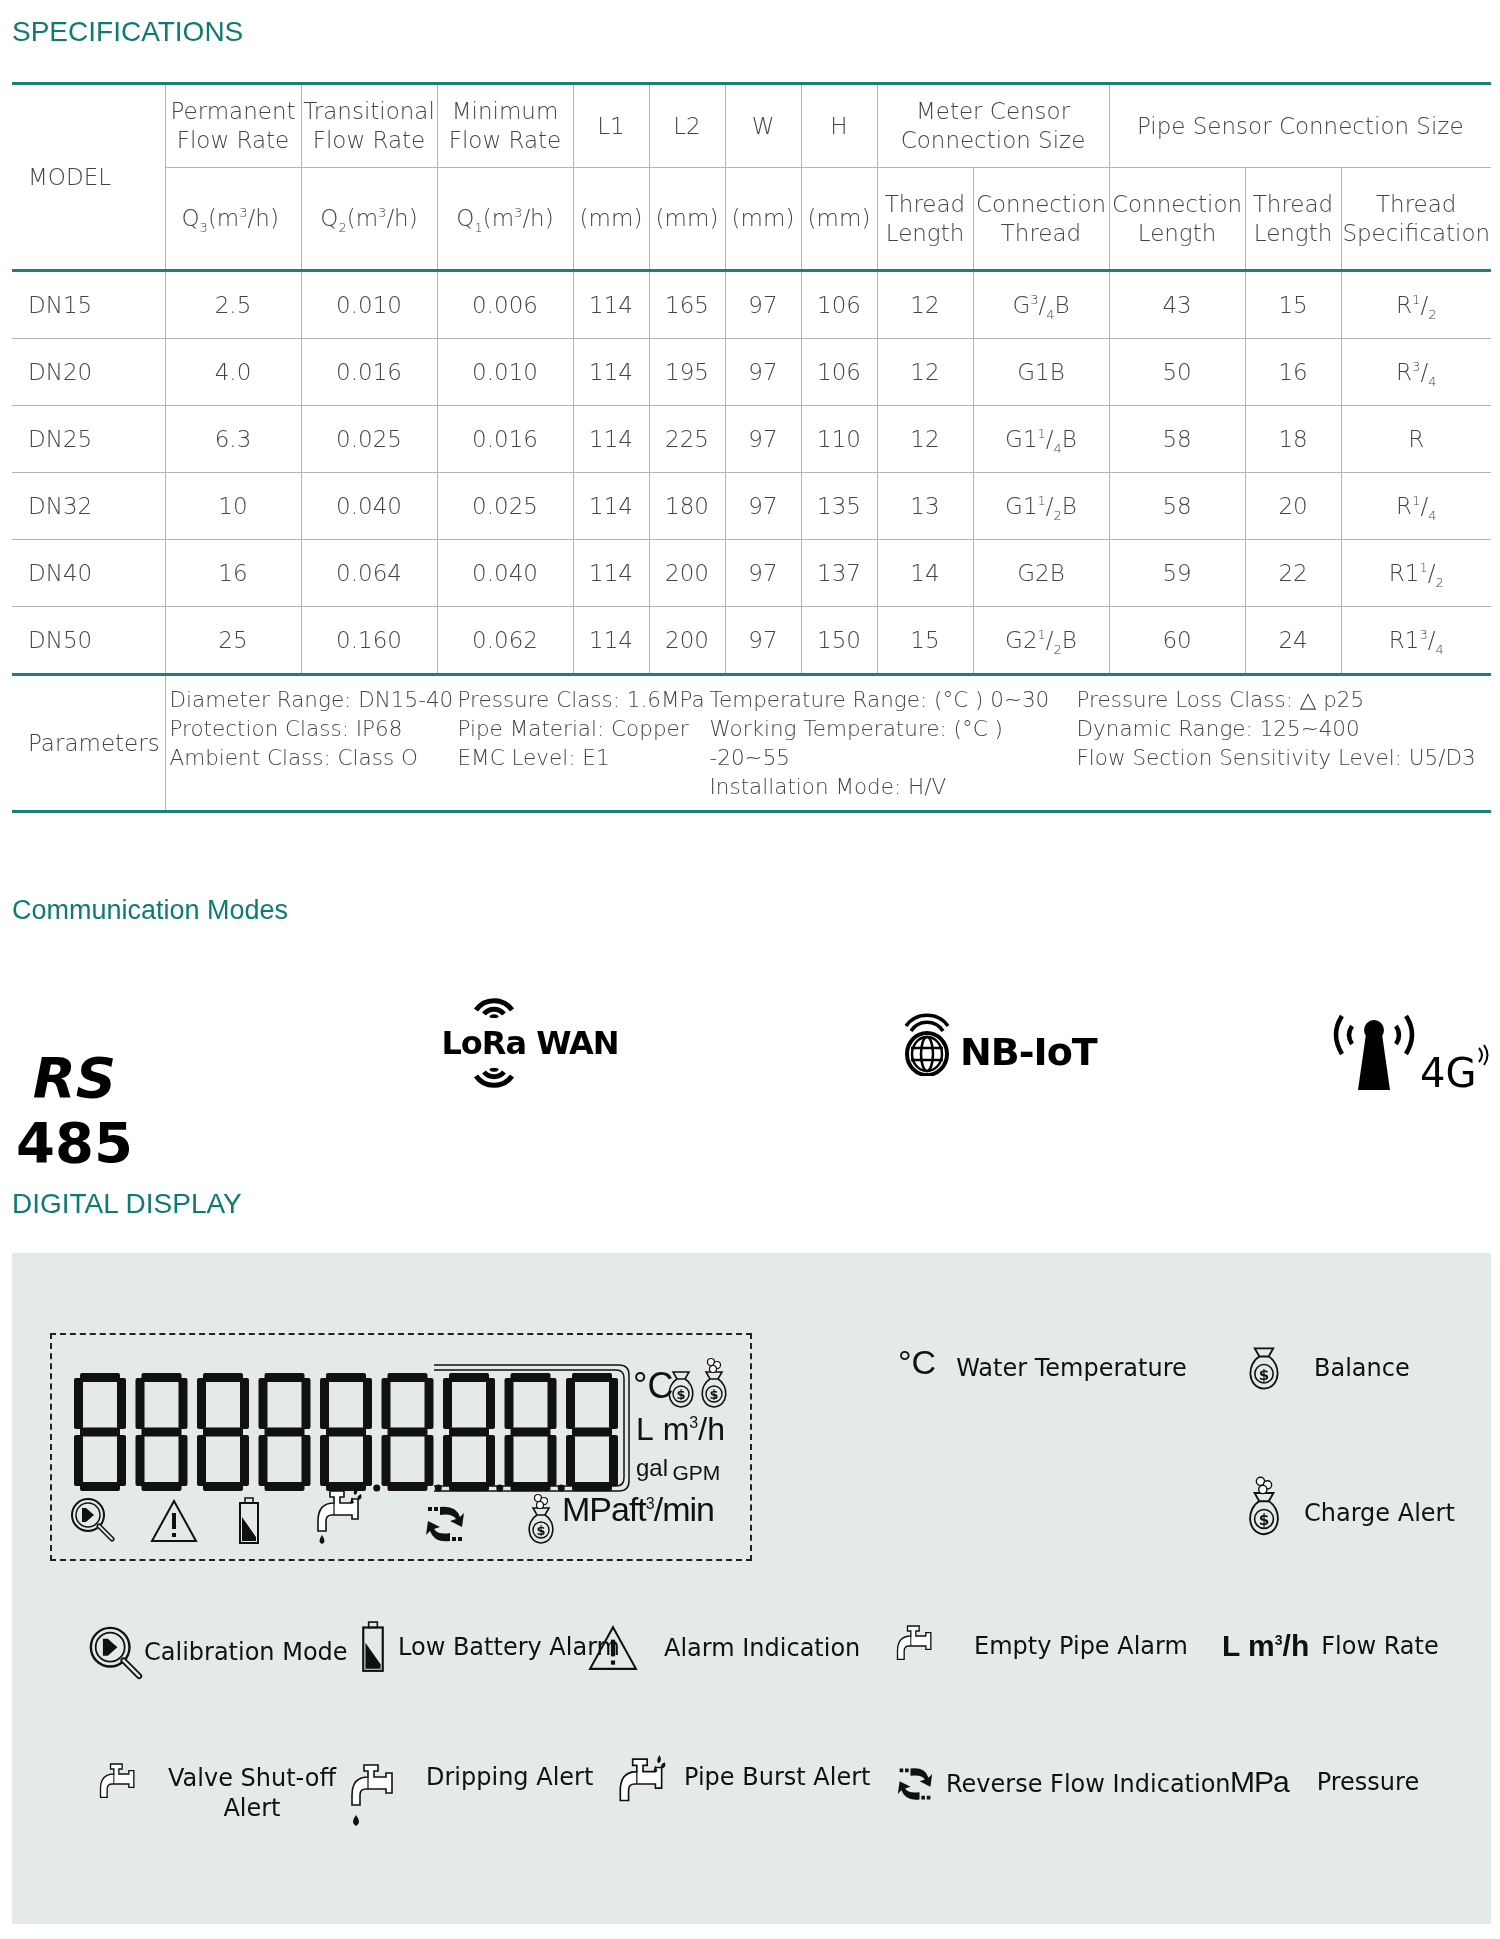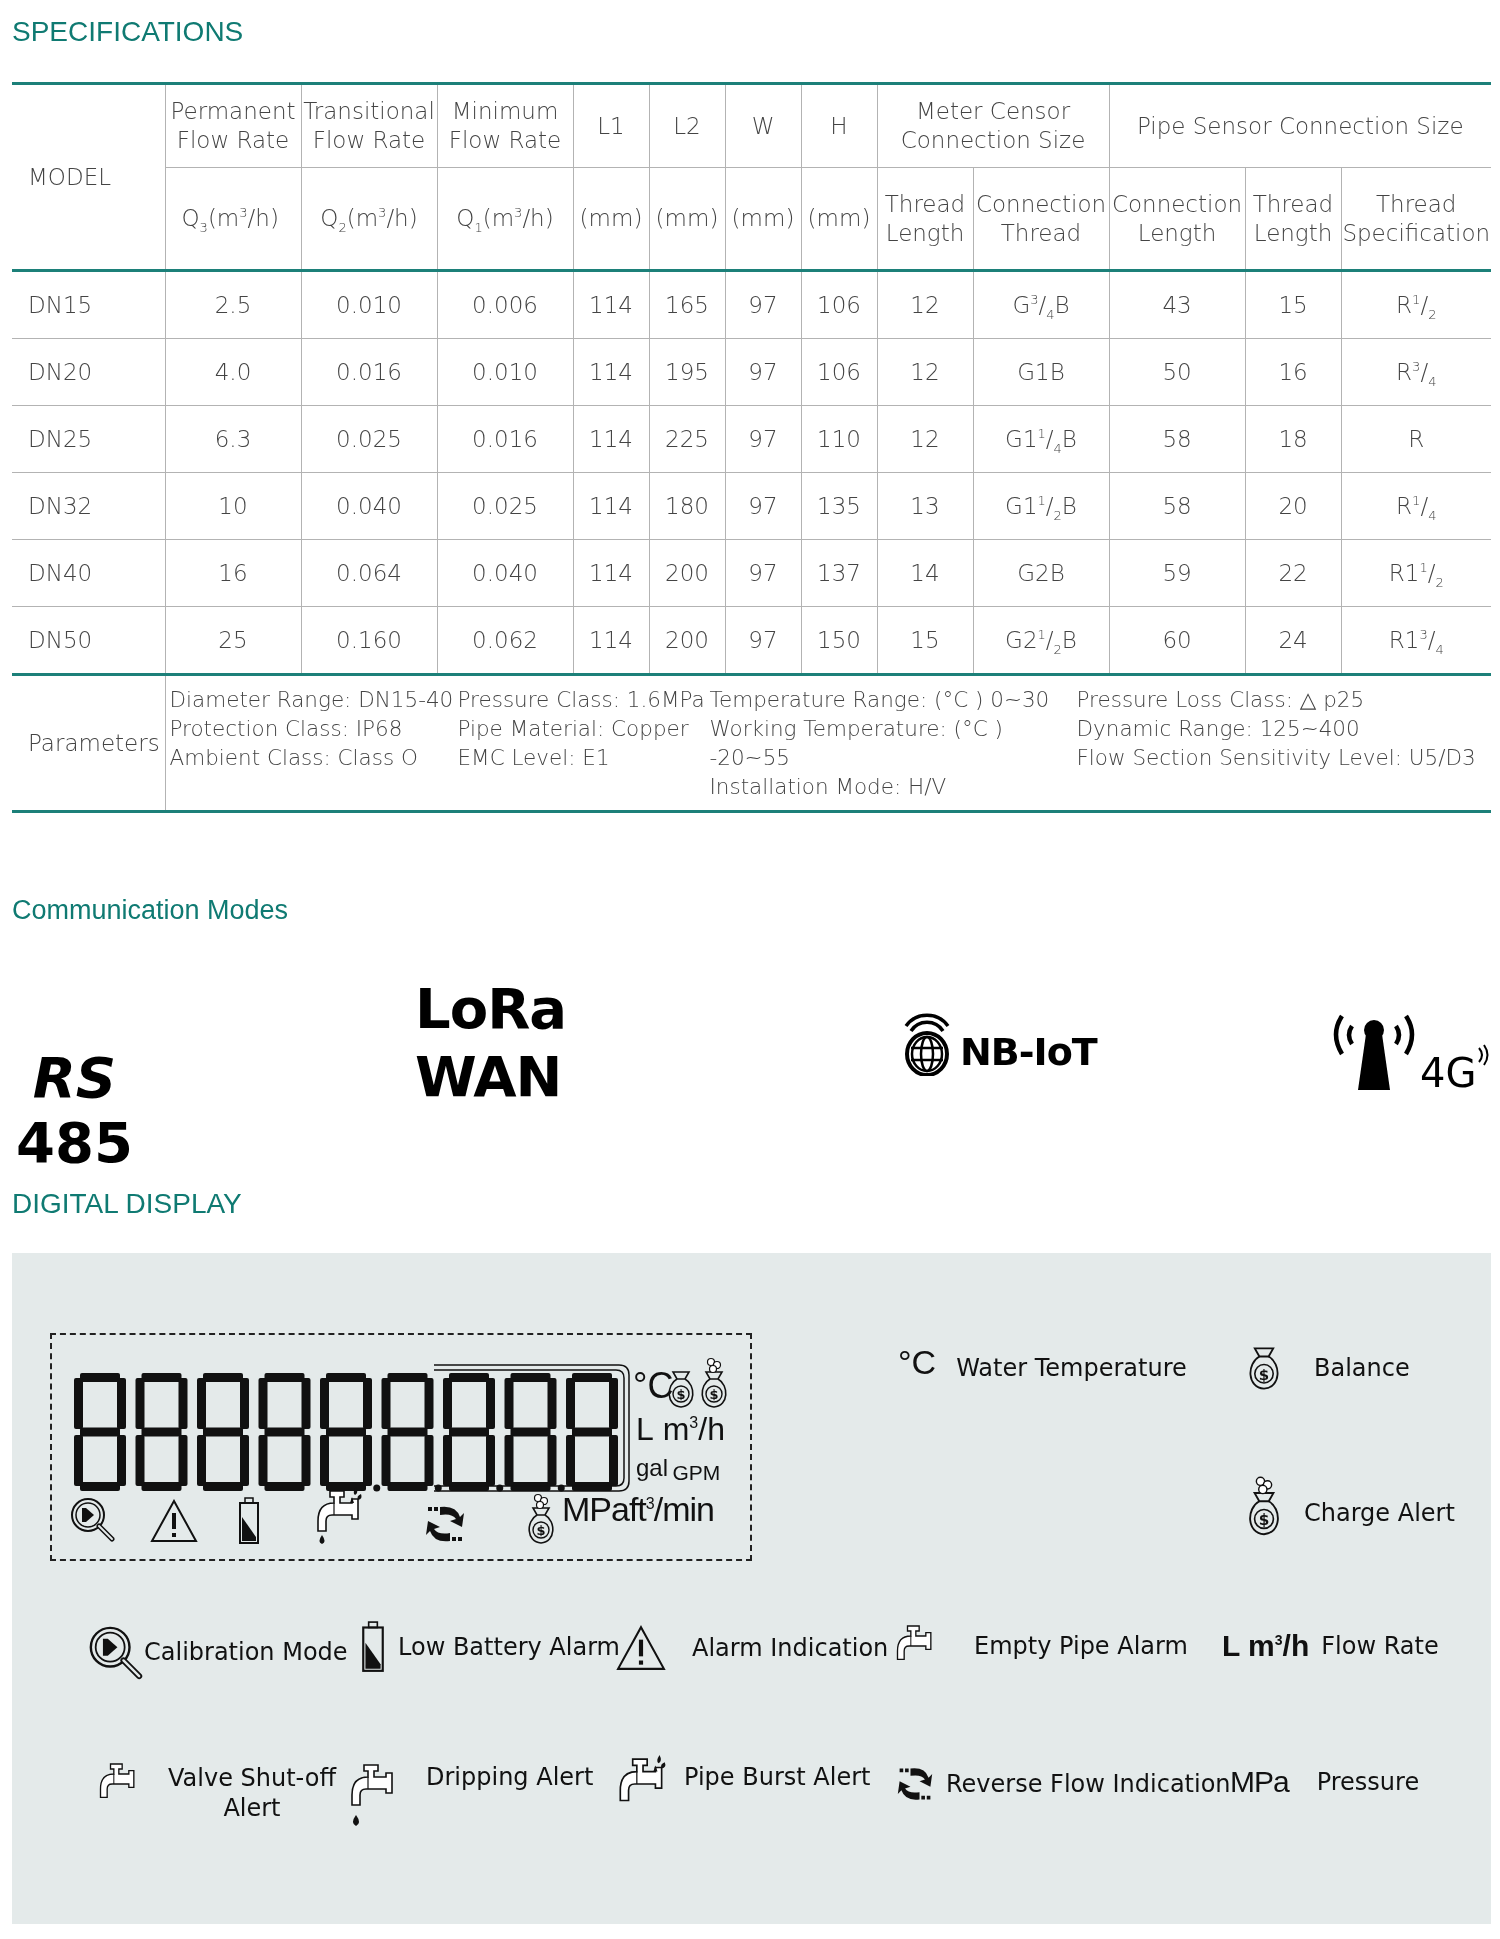--- a/index.html
+++ b/index.html
@@ -210,21 +210,21 @@
   <span style="font-style:italic;">RS</span>
     <span>485</span>
 </div>
 
 <div class="comm" style="left:415px; top:980px; width:230px; height:125px; flex-direction:column; justify-content:center;">
   <svg width="60" height="30" viewBox="0 0 60 30" style="margin-left:-72px;">
     <path d="M12 22 A22 22 0 0 1 48 22" stroke="#000" stroke-width="5" fill="none"></path>
     <path d="M20 26 A13 13 0 0 1 40 26" stroke="#000" stroke-width="5" fill="none"></path>
     <path d="M27 30 A4 4 0 0 1 33 30" stroke="#000" stroke-width="5" fill="none"></path>
   </svg>
-  <span style="font-size:56px; line-height:68px; letter-spacing:-1px;">LoRa WAN</span>
+  <span style="font-size:32px; line-height:50px; letter-spacing:-1px;">LoRa WAN</span>
   <svg width="60" height="30" viewBox="0 0 60 30" style="margin-left:-72px; transform:rotate(180deg);">
     <path d="M12 22 A22 22 0 0 1 48 22" stroke="#000" stroke-width="5" fill="none"></path>
     <path d="M20 26 A13 13 0 0 1 40 26" stroke="#000" stroke-width="5" fill="none"></path>
     <path d="M27 30 A4 4 0 0 1 33 30" stroke="#000" stroke-width="5" fill="none"></path>
   </svg>
 </div>
 
 <div class="comm" style="left:898px; top:1010px;">
   <svg width="58" height="66" viewBox="0 0 58 66">
     <path d="M8 16 A26 26 0 0 1 50 16" stroke="#000" stroke-width="3.5" fill="none"></path>
@@ -412,21 +412,21 @@
         <use href="#magnifier"></use>
       </svg>
     <span class="lbl" style="margin-left:0px;">Calibration Mode</span>
   </div>
   <div class="legend" style="left:348px; top:366px;">
     <svg class="ico" width="26" height="56" viewBox="0 0 24 48">
         <use href="#battery"></use>
       </svg>
     <span class="lbl" style="margin-left:12px;">Low Battery Alarm</span>
   </div>
-  <div class="legend" style="left:604px; top:372px;align-items:center;">
+  <div class="legend" style="left:576px; top:372px;align-items:center;">
     <svg class="ico" width="50" height="46" viewBox="0 0 48 44">
         <use href="#warning"></use>
       </svg>
     <span class="lbl" style="margin-left:26px;">Alarm Indication</span>
   </div>
   <div class="legend" style="left:878px; top:368px;">
     <svg class="ico" width="50" height="50" viewBox="0 0 50 60">
         <use href="#faucet"></use>
       </svg>
     <span class="lbl" style="margin-left:34px;">Empty Pipe Alarm</span>

